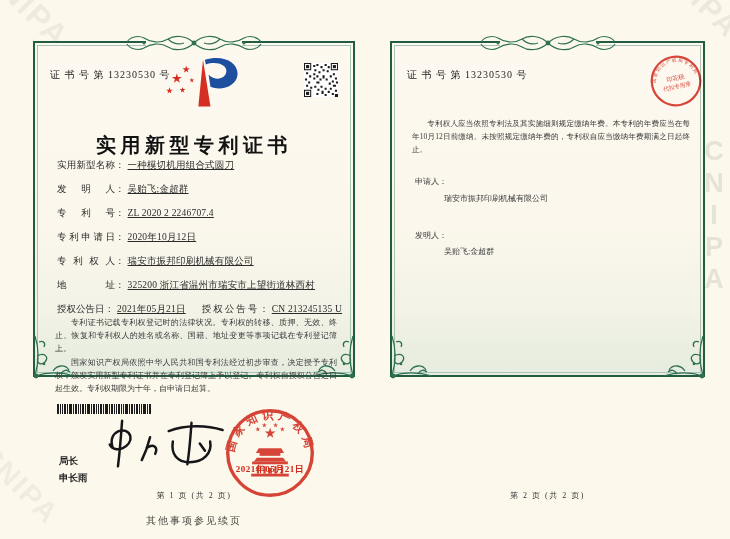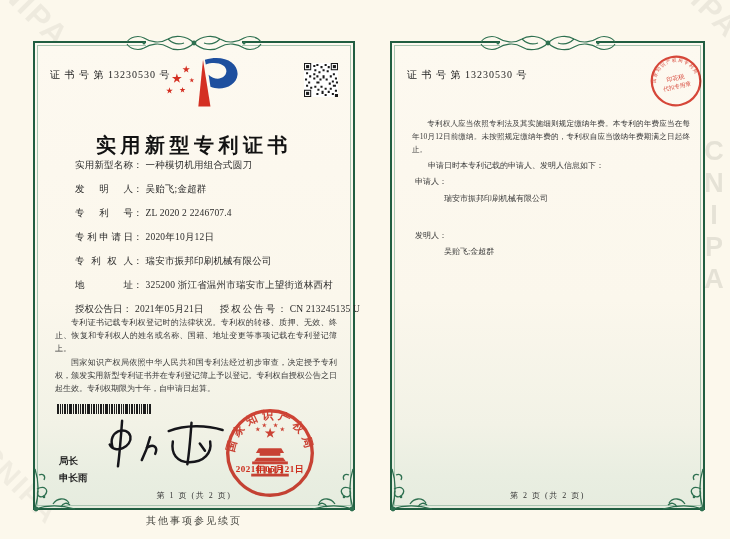--- a/index.html
+++ b/index.html
@@ -10,43 +10,43 @@
   
   .wm{position:absolute;font-family:"Liberation Sans","DejaVu Sans",sans-serif;
       font-weight:700;color:#8f8d82;transform:rotate(45deg);letter-spacing:2px;
       pointer-events:none;user-select:none;}
   .wm-vert{position:absolute;right:1px;top:136px;writing-mode:vertical-rl;
       text-orientation:upright;font-family:"Liberation Sans","DejaVu Sans",sans-serif;
       font-weight:700;font-size:27px;letter-spacing:2px;color:#8f8d82;opacity:.20;
       pointer-events:none;user-select:none;}
 
   
-  .page{position:absolute;top:41px;height:469px;border:2px solid #215e41;box-sizing:border-box;
+  .page{position:absolute;top:41px;height:336px;border:2px solid #215e41;box-sizing:border-box;
         background:linear-gradient(180deg,#fdf9f0 0%,#fbf7ec 55%,#f2f2e6 82%,#e9eee1 93%,#e6ecdf 100%);}
   .page1{left:33px;width:322px;}
   .page2{left:390px;width:315px;}
   .page-inner{position:absolute;inset:2px;border:1px solid #aac6b2;pointer-events:none;}
 
   .orn-top{position:absolute;left:50%;top:-9px;transform:translateX(-50%);}
   .orn-bl{position:absolute;left:-4px;bottom:-5px;}
   .orn-br{position:absolute;right:-4px;bottom:-5px;transform:scaleX(-1);}
 
   .cert-no{position:absolute;left:15px;top:25px;font-size:10px;color:#222;letter-spacing:1px;}
 
   .logo{position:absolute;left:118px;top:13px;}
   .qr{position:absolute;right:15px;top:20px;}
 
   .title{position:absolute;left:0;right:0;top:69px;text-align:center;
          font-size:20px;font-weight:bold;color:#121212;letter-spacing:4.5px;margin-top:20px;}
 
-  .fields{position:absolute;left:22px;right:16px;top:116px;font-size:9.5px;color:#2b2b2b;margin-left:18px;}
+  .fields{position:absolute;left:22px;right:16px;top:116px;font-size:9.5px;color:#2b2b2b;}
   .frow{display:flex;align-items:baseline;height:10.5px;margin-bottom:13.5px;white-space:nowrap;}
   .flabel{display:inline-block;width:58px;text-align:justify;text-align-last:justify;}
   .fcolon{margin-right:3px;}
-  .fvalue{letter-spacing:.2px;}
+  .fvalue{letter-spacing:.2px;text-decoration:underline;}
   .fvalue-1{display:inline-block;width:70px;}
   .flabel2{margin-left:16px;letter-spacing:2px;}
 
   .paras{position:absolute;left:20px;right:16px;top:273px;font-size:8px;line-height:13.2px;
          color:#3a3a3a;text-align:justify;}
   .paras p{margin:0;text-indent:2em;}
 
   .barcode{position:absolute;left:22px;top:361px;}
   .director{position:absolute;left:24px;top:389px;font-family:"Liberation Sans","DejaVu Sans",sans-serif;
             font-weight:700;font-size:9.5px;color:#222;line-height:17px;margin-top:20px;}
@@ -306,21 +306,20 @@
         <textPath href="#stampArc" startOffset="50%" text-anchor="middle">国家知识产权局专利局</textPath>
       </text>
       <text x="30" y="29" font-size="6.5" fill="#d5382b" text-anchor="middle">印花税</text>
       <text x="30" y="38" font-size="6" fill="#d5382b" text-anchor="middle">代扣专用章</text>
     </svg>
 
     <div class="p2-paras">
       <p>专利权人应当依照专利法及其实施细则规定缴纳年费。本专利的年费应当在每年10月12日前缴纳。未按照规定缴纳年费的，专利权自应当缴纳年费期满之日起终止。</p>
     </div>
 
-    <div class="p2-line" style="left:20px;top:117px;text-indent:2em;">申请日时本专利记载的申请人、发明人信息如下：</div>
     <div class="p2-line" style="left:23px;top:133px;"><span>申请人</span><span>：</span></div>
     <div class="p2-line" style="left:52px;top:150px;">瑞安市振邦印刷机械有限公司</div>
     <div class="p2-line" style="left:23px;top:187px;"><span>发明人</span><span>：</span></div>
     <div class="p2-line" style="left:52px;top:203px;">吴贻飞;金超群</div>
 
     <div class="page-no">第 2 页 (共 2 页)</div>
   </div>
 
 </div>
 

